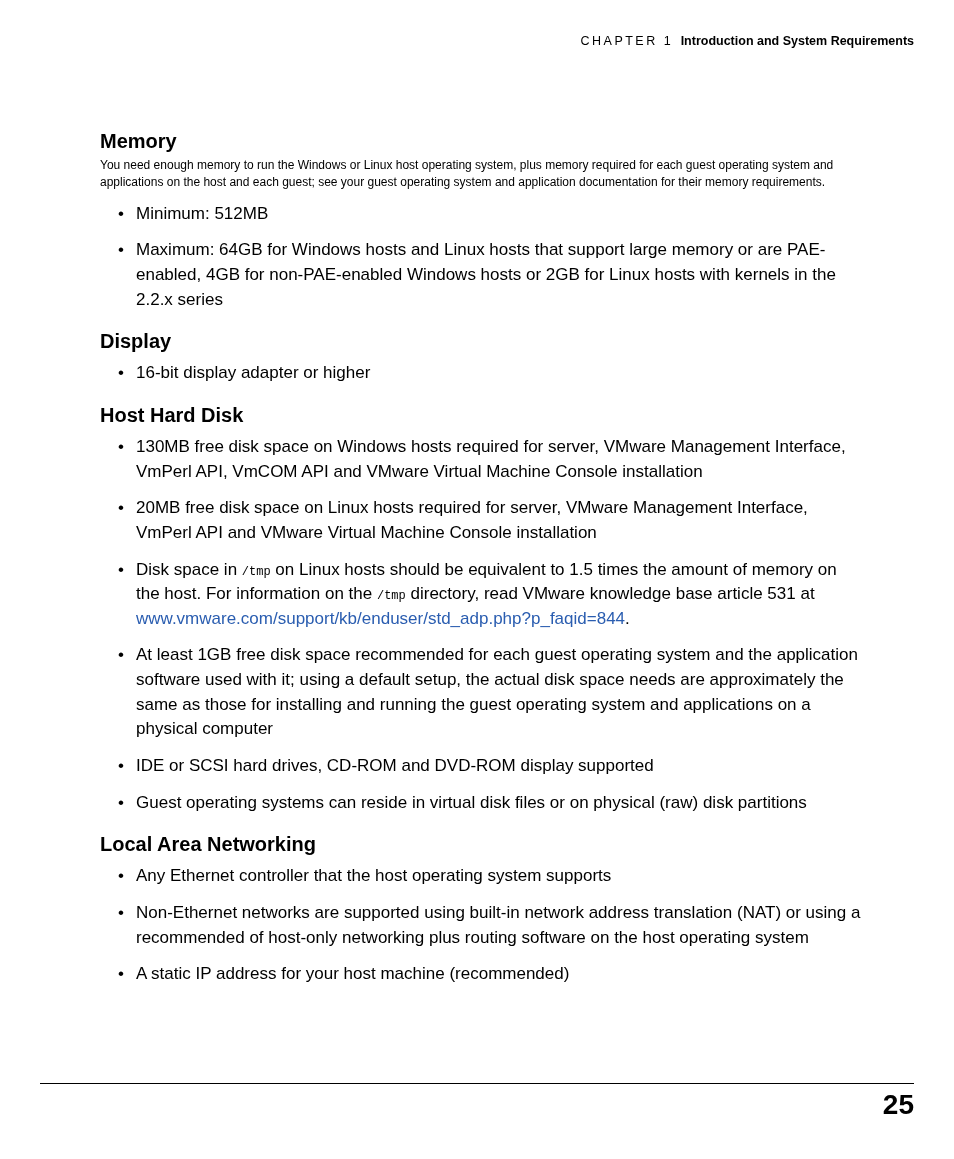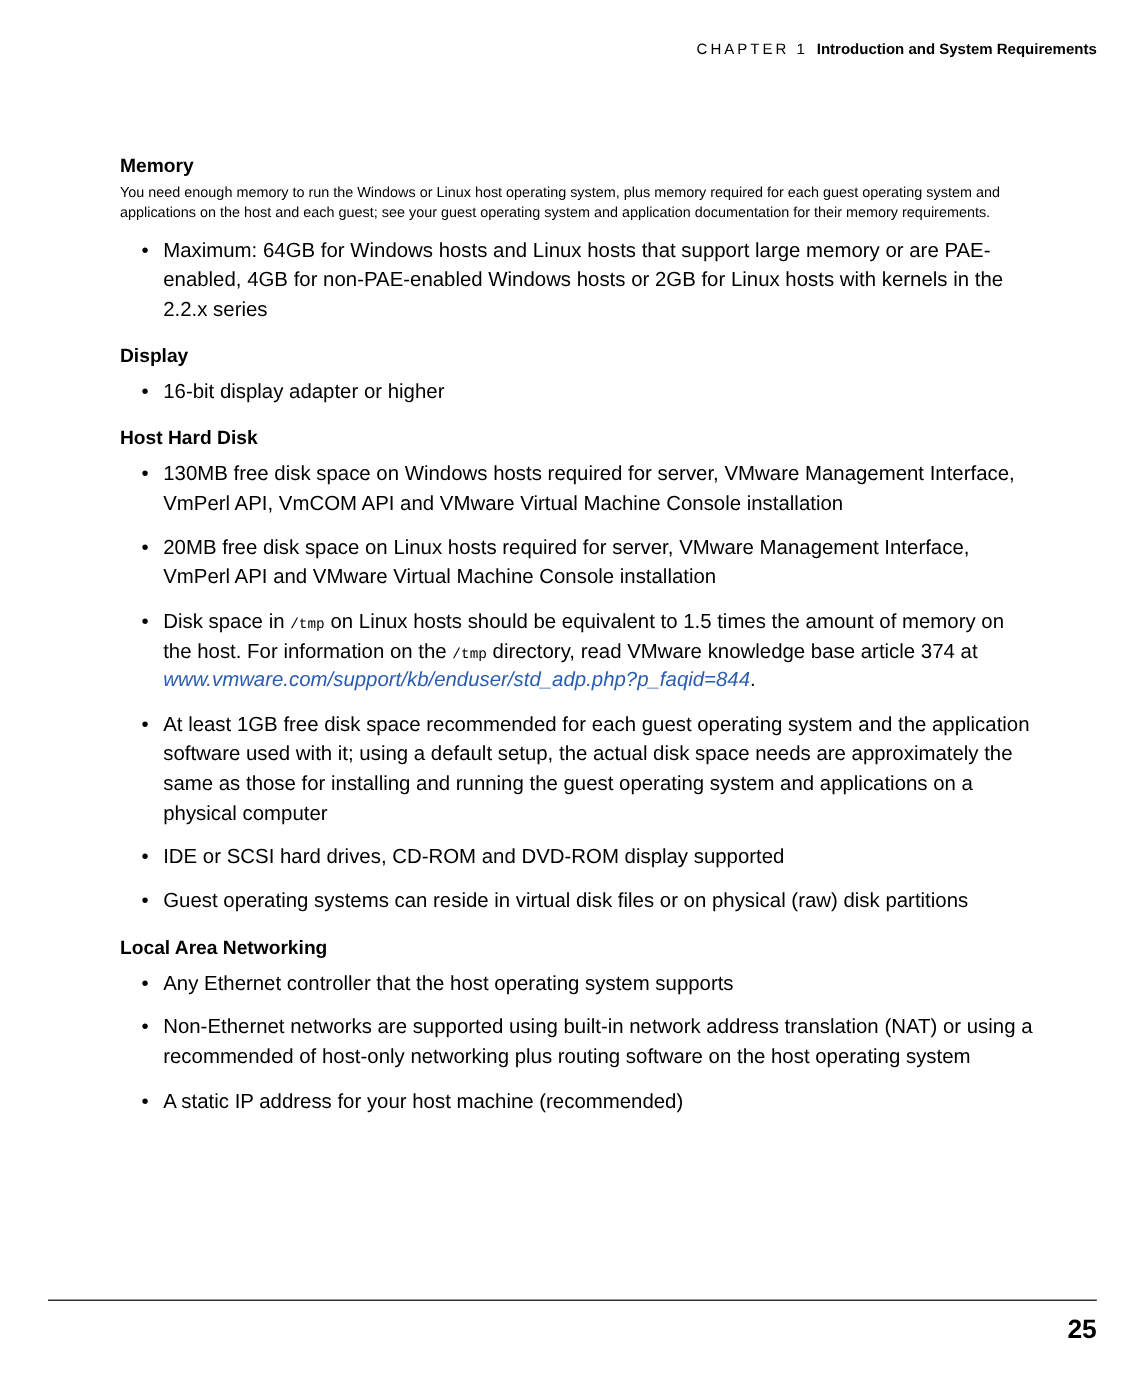--- a/index.html
+++ b/index.html
@@ -27,21 +27,21 @@
   .page-header .chapter-title {
     font-weight: 700;
   }
   .content {
     position: absolute;
     top: 130px;
     left: 100px;
     right: 90px;
   }
   h4.section-heading {
-    font-size: 16px;
+    font-size: 20px;
     font-weight: 700;
     margin: 0 0 4px 0;
   }
   p.section-para {
     font-size: 12px;
     line-height: 1.45;
     margin: 0 0 10px 0;
   }
   ul.bullets {
     list-style: none;
@@ -64,66 +64,66 @@
     font-size: 17px;
     line-height: 1.45;
   }
   .mono {
     font-family: "Courier New", Courier, monospace;
     font-size: 12px;
   }
   a.doc-link,
   .doc-link {
     color: #2a5db0;
-    font-style: italic;
     text-decoration: none;
   }
   .footer-rule {
     position: absolute;
     left: 40px;
     right: 40px;
     bottom: 75px;
     border-top: 1px solid #000;
     height: 0;
   }
   .page-number {
     position: absolute;
     right: 40px;
     bottom: 38px;
-    font-size: 22px;
+    font-size: 28px;
     font-weight: 700;
   }
 </style>
 </head>
 <body>
 
 <div class="page-header">
   <span class="chapter-label">CHAPTER 1</span>
   <span class="chapter-title">Introduction and System Requirements</span>
 </div>
 
 <div class="content">
 
   <h4 class="section-heading">Memory</h4>
   <p class="section-para">You need enough memory to run the Windows or Linux host operating system, plus memory required for each guest operating system and applications on the host and each guest; see your guest operating system and application documentation for their memory requirements.</p>
   <ul class="bullets">
+    <li>Minimum: 512MB</li>
     <li>Maximum: 64GB for Windows hosts and Linux hosts that support large memory or are PAE-enabled, 4GB for non-PAE-enabled Windows hosts or 2GB for Linux hosts with kernels in the 2.2.x series</li>
   </ul>
 
   <h4 class="section-heading">Display</h4>
   <ul class="bullets">
     <li>16-bit display adapter or higher</li>
   </ul>
 
   <h4 class="section-heading">Host Hard Disk</h4>
   <ul class="bullets">
     <li>130MB free disk space on Windows hosts required for server, VMware Management Interface, VmPerl API, VmCOM API and VMware Virtual Machine Console installation</li>
     <li>20MB free disk space on Linux hosts required for server, VMware Management Interface, VmPerl API and VMware Virtual Machine Console installation</li>
     <li>
-      <span>Disk space in </span><span class="mono">/tmp</span><span> on Linux hosts should be equivalent to 1.5 times the amount of memory on the host. For information on the </span><span class="mono">/tmp</span><span> directory, read VMware knowledge base article 374 at </span><br>
+      <span>Disk space in </span><span class="mono">/tmp</span><span> on Linux hosts should be equivalent to 1.5 times the amount of memory on the host. For information on the </span><span class="mono">/tmp</span><span> directory, read VMware knowledge base article 531 at </span><br>
       <a class="doc-link">www.vmware.com/support/kb/enduser/std_adp.php?p_faqid=844</a><span>.</span>
     </li>
     <li>At least 1GB free disk space recommended for each guest operating system and the application software used with it; using a default setup, the actual disk space needs are approximately the same as those for installing and running the guest operating system and applications on a physical computer</li>
     <li>IDE or SCSI hard drives, CD-ROM and DVD-ROM display supported</li>
     <li>Guest operating systems can reside in virtual disk files or on physical (raw) disk partitions</li>
   </ul>
 
   <h4 class="section-heading">Local Area Networking</h4>
   <ul class="bullets">
     <li>Any Ethernet controller that the host operating system supports</li>

